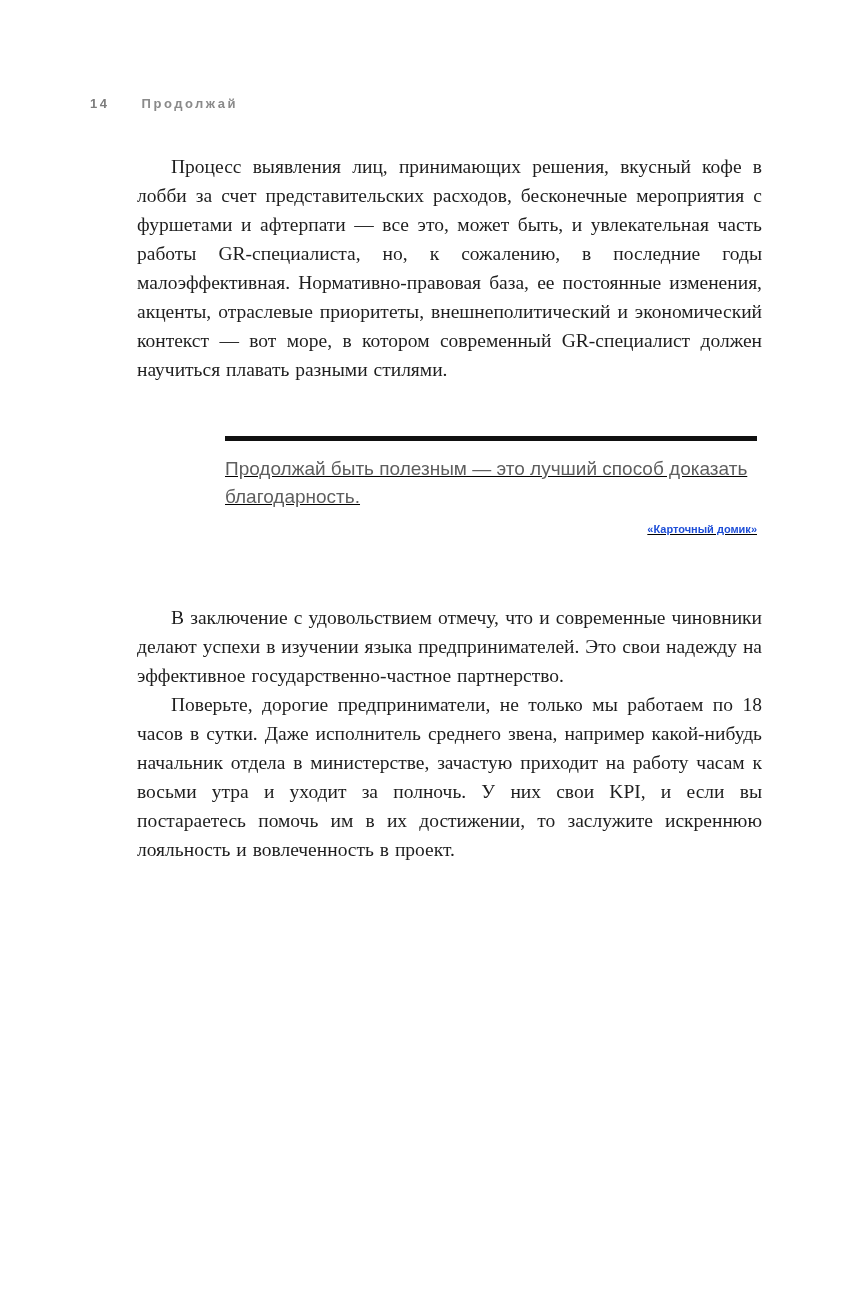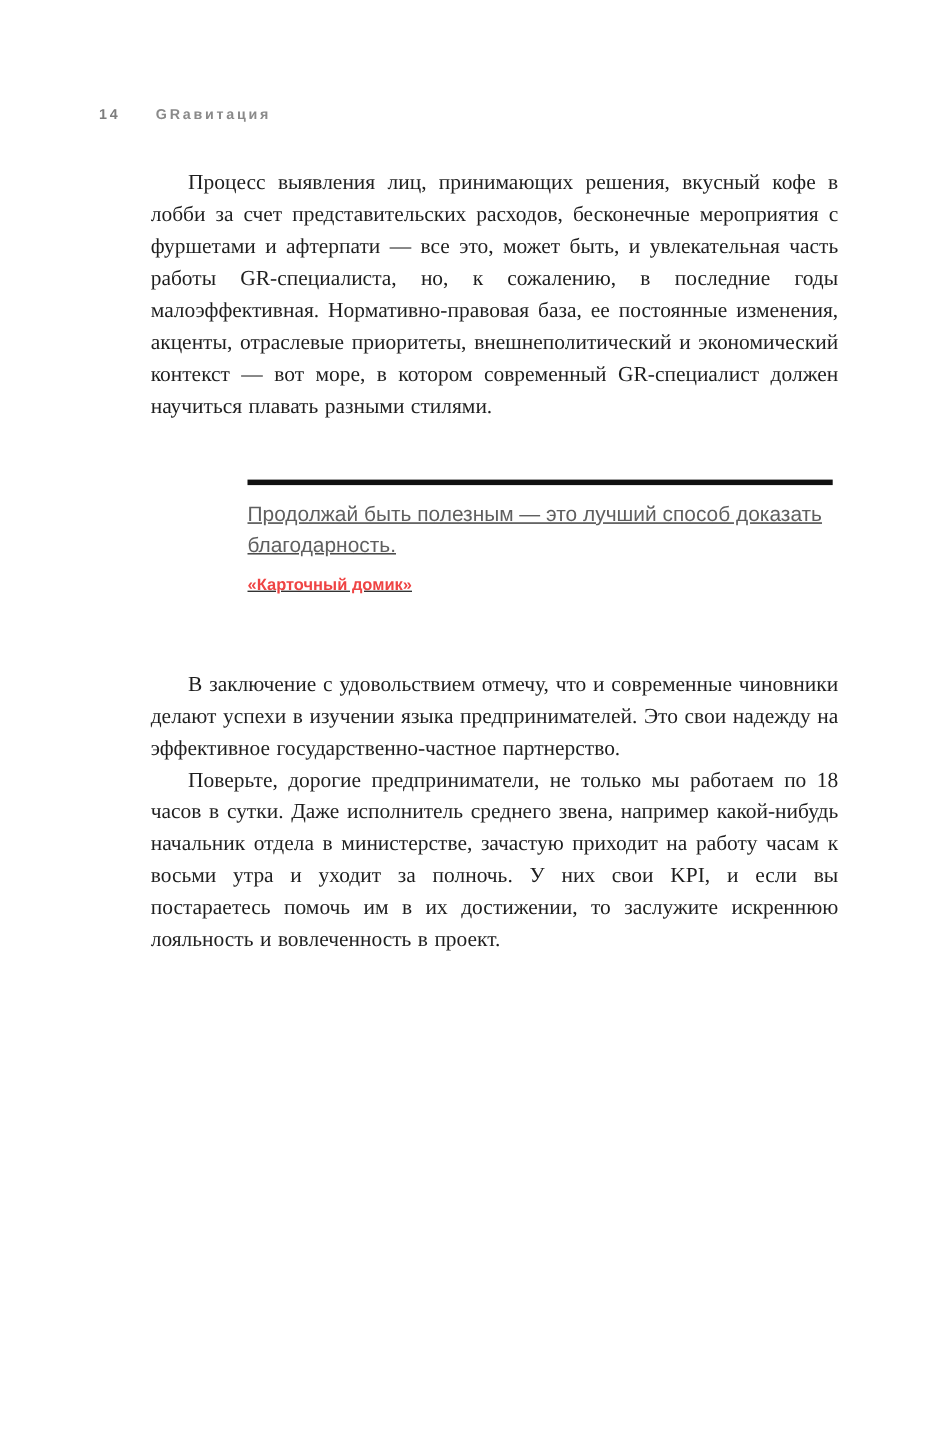--- a/index.html
+++ b/index.html
@@ -58,33 +58,34 @@
     margin: 14px 0 0 0;
     font-family: "Liberation Sans", "DejaVu Sans", sans-serif;
     font-size: 19px;
     line-height: 28px;
     color: #5f5f5f;
     text-align: left;
   }
   .quote-attribution {
     margin-top: 12px;
     font-family: "Liberation Sans", "DejaVu Sans", sans-serif;
-    font-size: 15px;
+    font-size: 11px;
     font-weight: bold;
-    color: #ef4444;
+    color: #1d4ed8;
+    text-align: right;
   }
 </style>
 </head>
 <body>
 
 <div class="page">
 
   <header class="page-header">
     <span class="page-number">14</span>
-    <span class="book-title">GRавитация</span>
+    <span class="book-title">Продолжай</span>
   </header>
 
   <main class="content">
 
     <p class="body-para">Процесс выявления лиц, принимающих решения, вкусный кофе в лобби за счет представительских расходов, бесконечные мероприятия с фуршетами и афтерпати — все это, может быть, и увлекательная часть работы GR-специалиста, но, к сожалению, в последние годы малоэффективная. Нормативно-правовая база, ее постоянные изменения, акценты, отраслевые приоритеты, внешнеполитический и экономический контекст — вот море, в котором современный GR-специалист должен научиться плавать разными стилями.</p>
 
     <blockquote class="quote-block">
       <p class="quote-text">Продолжай быть полезным — это лучший способ доказать благодарность.</p>
       <div class="quote-attribution">«Карточный домик»</div>
     </blockquote>

